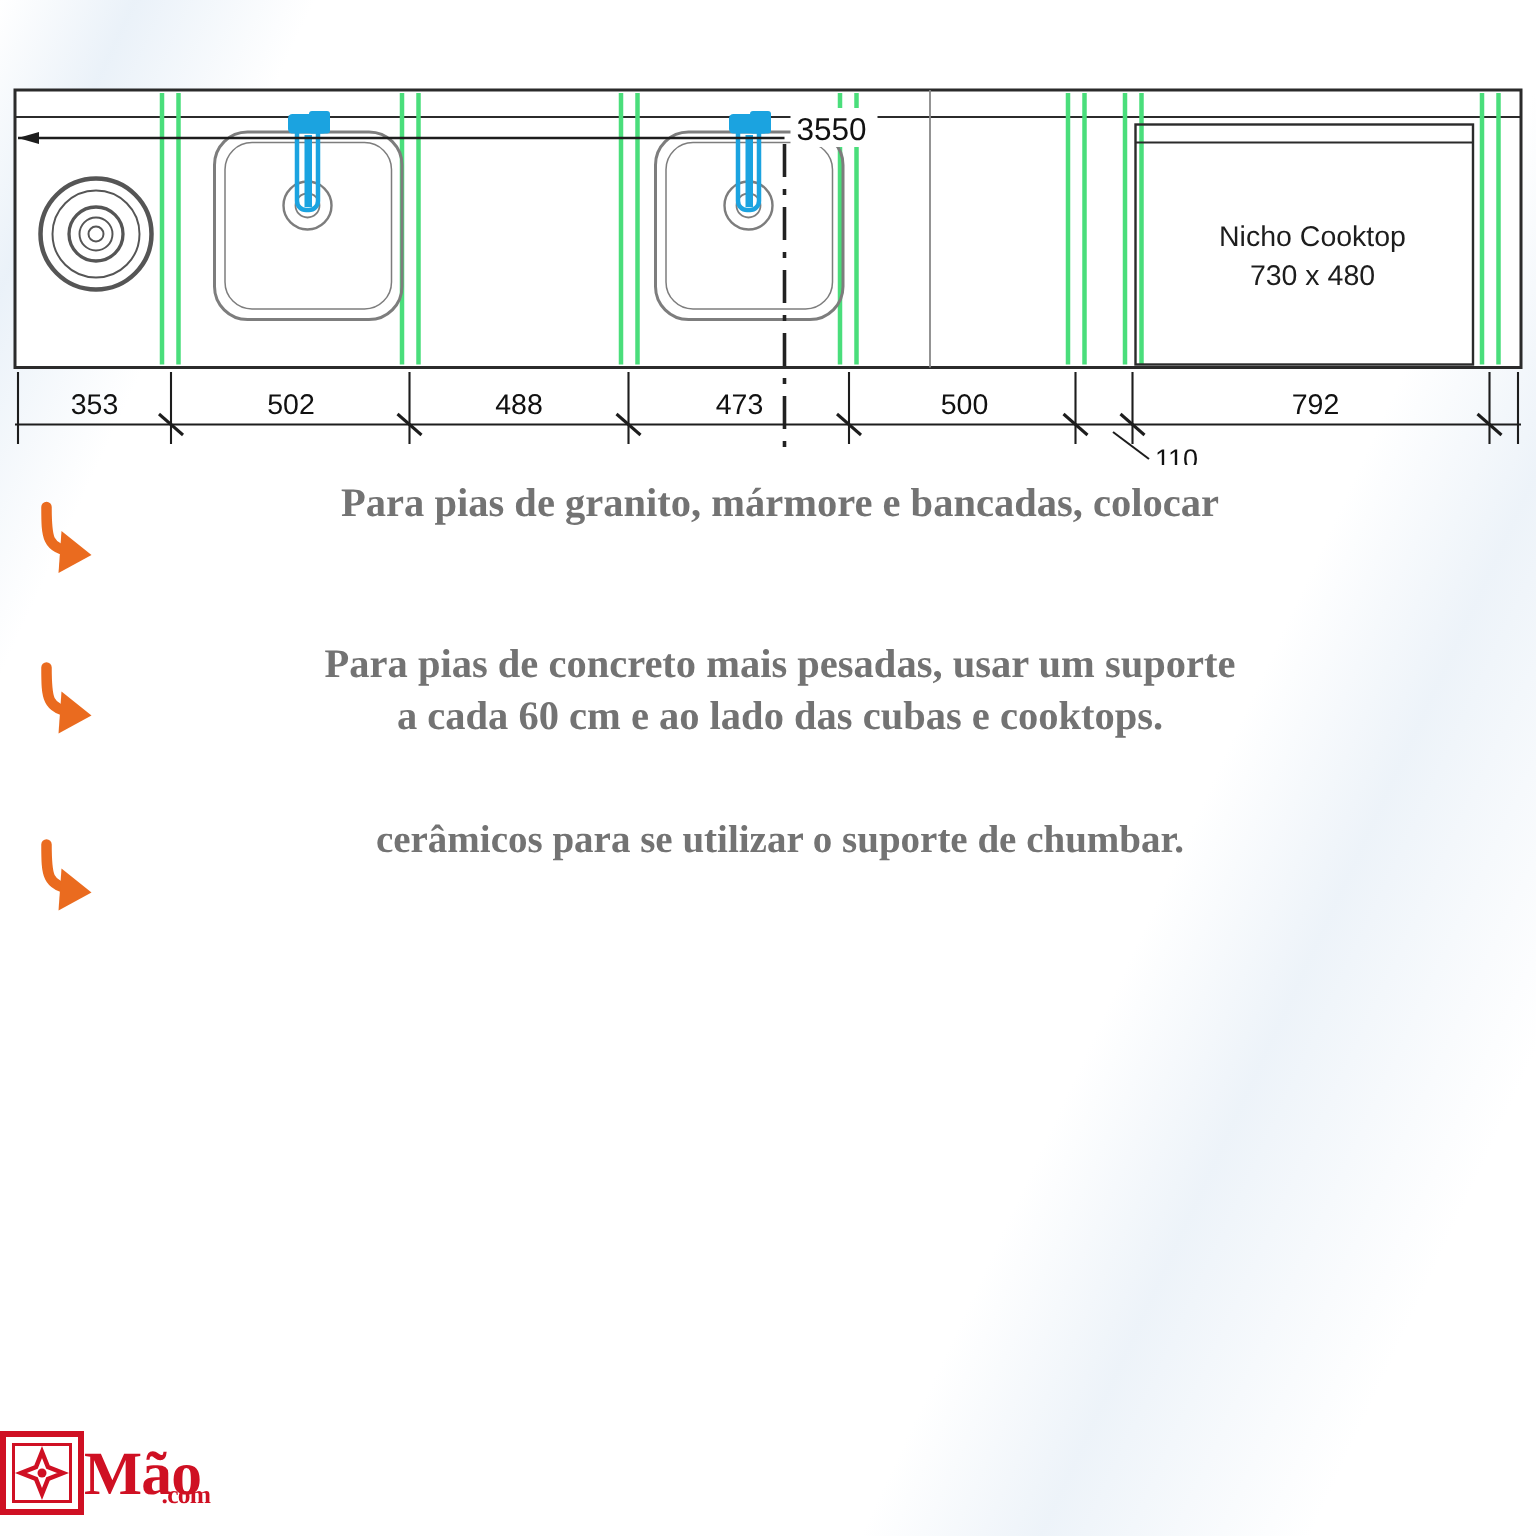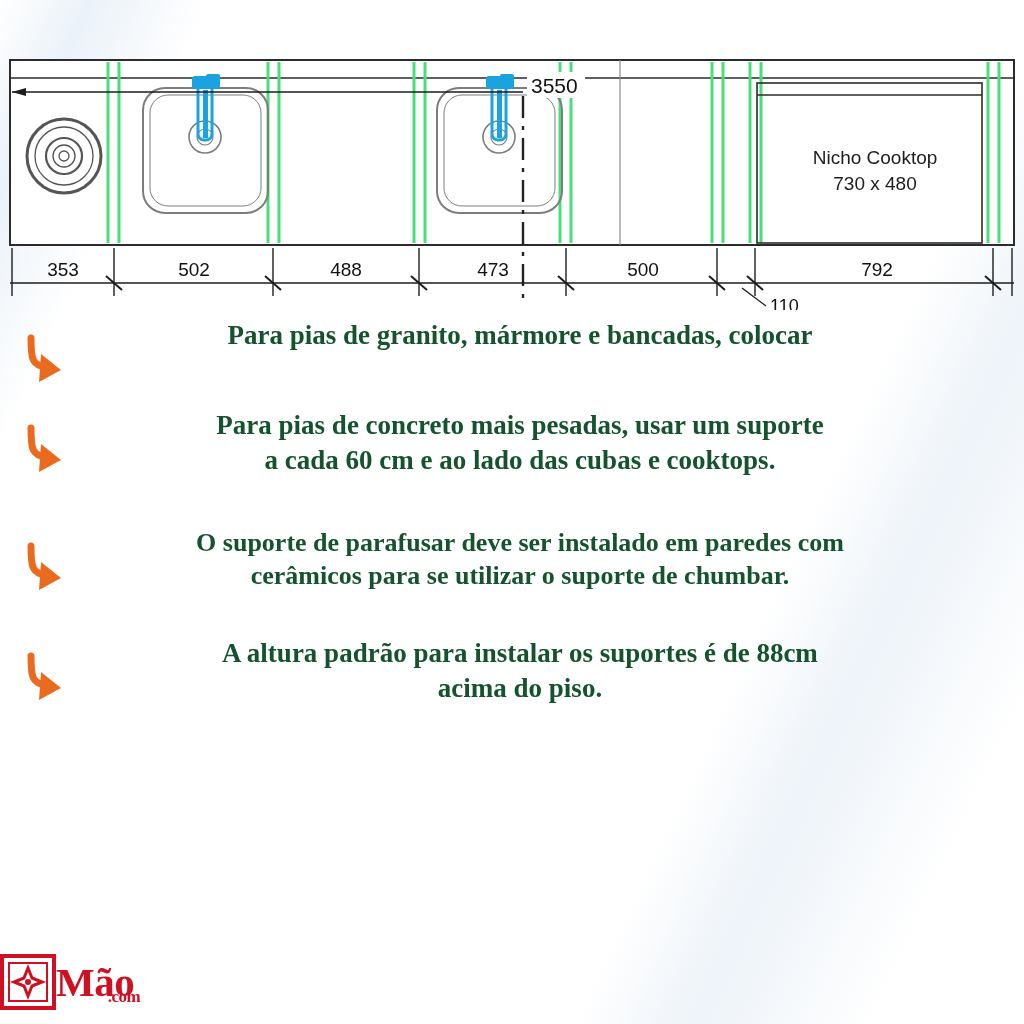--- a/index.html
+++ b/index.html
@@ -28,21 +28,21 @@
     display:flex;align-items:flex-start;
     margin-bottom:10px;
   }
   .arrow-cell{
     width:86px;flex:0 0 86px;display:flex;justify-content:center;align-items:flex-start;
     padding-top:14px;
   }
   .note-text{
     flex:1;
     text-align:center;
-    color:#14532d;
+    color:#737373;
     font-family:"Liberation Serif", serif;
     font-weight:bold;
     font-size:27px;
     line-height:1.28;
     padding-right:70px;
   }
   .note-text.small{font-size:26px;}
   .logo{
     position:absolute;left:0;right:0;bottom:14px;
     display:flex;justify-content:flex-start;align-items:center;
@@ -182,58 +182,45 @@
       <svg width="56" height="56" viewBox="0 0 56 56">
         <path d="M16 6 C16 26, 16 34, 34 36" fill="none" stroke="#ea6b1f" stroke-width="7" stroke-linecap="round"></path>
         <polygon points="26,22 46,38 24,50" fill="#ea6b1f"></polygon>
       </svg>
     </div>
     <div class="note-text">
       <div>Para pias de granito, mármore e bancadas, colocar</div>
     </div>
   </div>
 
-  <div class="note-row" style="margin-top:20px;">
+  <div class="note-row" style="margin-top:37px;">
     <div class="arrow-cell">
       <svg width="56" height="56" viewBox="0 0 56 56">
         <path d="M16 6 C16 26, 16 34, 34 36" fill="none" stroke="#ea6b1f" stroke-width="7" stroke-linecap="round"></path>
         <polygon points="26,22 46,38 24,50" fill="#ea6b1f"></polygon>
       </svg>
     </div>
     <div class="note-text">
       <div>Para pias de concreto mais pesadas, usar um suporte</div>
       <div>a cada 60 cm e ao lado das cubas e cooktops.</div>
     </div>
   </div>
 
   <div class="note-row" style="margin-top:48px;">
     <div class="arrow-cell">
       <svg width="56" height="56" viewBox="0 0 56 56">
         <path d="M16 6 C16 26, 16 34, 34 36" fill="none" stroke="#ea6b1f" stroke-width="7" stroke-linecap="round"></path>
         <polygon points="26,22 46,38 24,50" fill="#ea6b1f"></polygon>
       </svg>
     </div>
     <div class="note-text small">
-      <div>O suporte de parafusar deve ser instalado em paredes com</div>
       <div>cerâmicos para se utilizar o suporte de chumbar.</div>
     </div>
   </div>
 
-  <div class="note-row" style="margin-top:40px;">
-    <div class="arrow-cell">
-      <svg width="56" height="56" viewBox="0 0 56 56">
-        <path d="M16 6 C16 26, 16 34, 34 36" fill="none" stroke="#ea6b1f" stroke-width="7" stroke-linecap="round"></path>
-        <polygon points="26,22 46,38 24,50" fill="#ea6b1f"></polygon>
-      </svg>
-    </div>
-    <div class="note-text">
-      <div>A altura padrão para instalar os  suportes é de 88cm</div>
-      <div>acima do piso.</div>
-    </div>
-  </div>
 
 </div>
 
 <div class="logo">
   <svg class="logo-mark" viewBox="0 0 56 56">
     <rect x="2" y="2" width="52" height="52" fill="none" stroke="#cf1023" stroke-width="4"></rect>
     <rect x="9" y="9" width="38" height="38" fill="none" stroke="#cf1023" stroke-width="2"></rect>
     <path d="M28 14 L32 24 L42 28 L32 32 L28 42 L24 32 L14 28 L24 24 Z" fill="#ffffff" stroke="#cf1023" stroke-width="3"></path>
     <circle cx="28" cy="28" r="3" fill="#cf1023"></circle>
   </svg>

